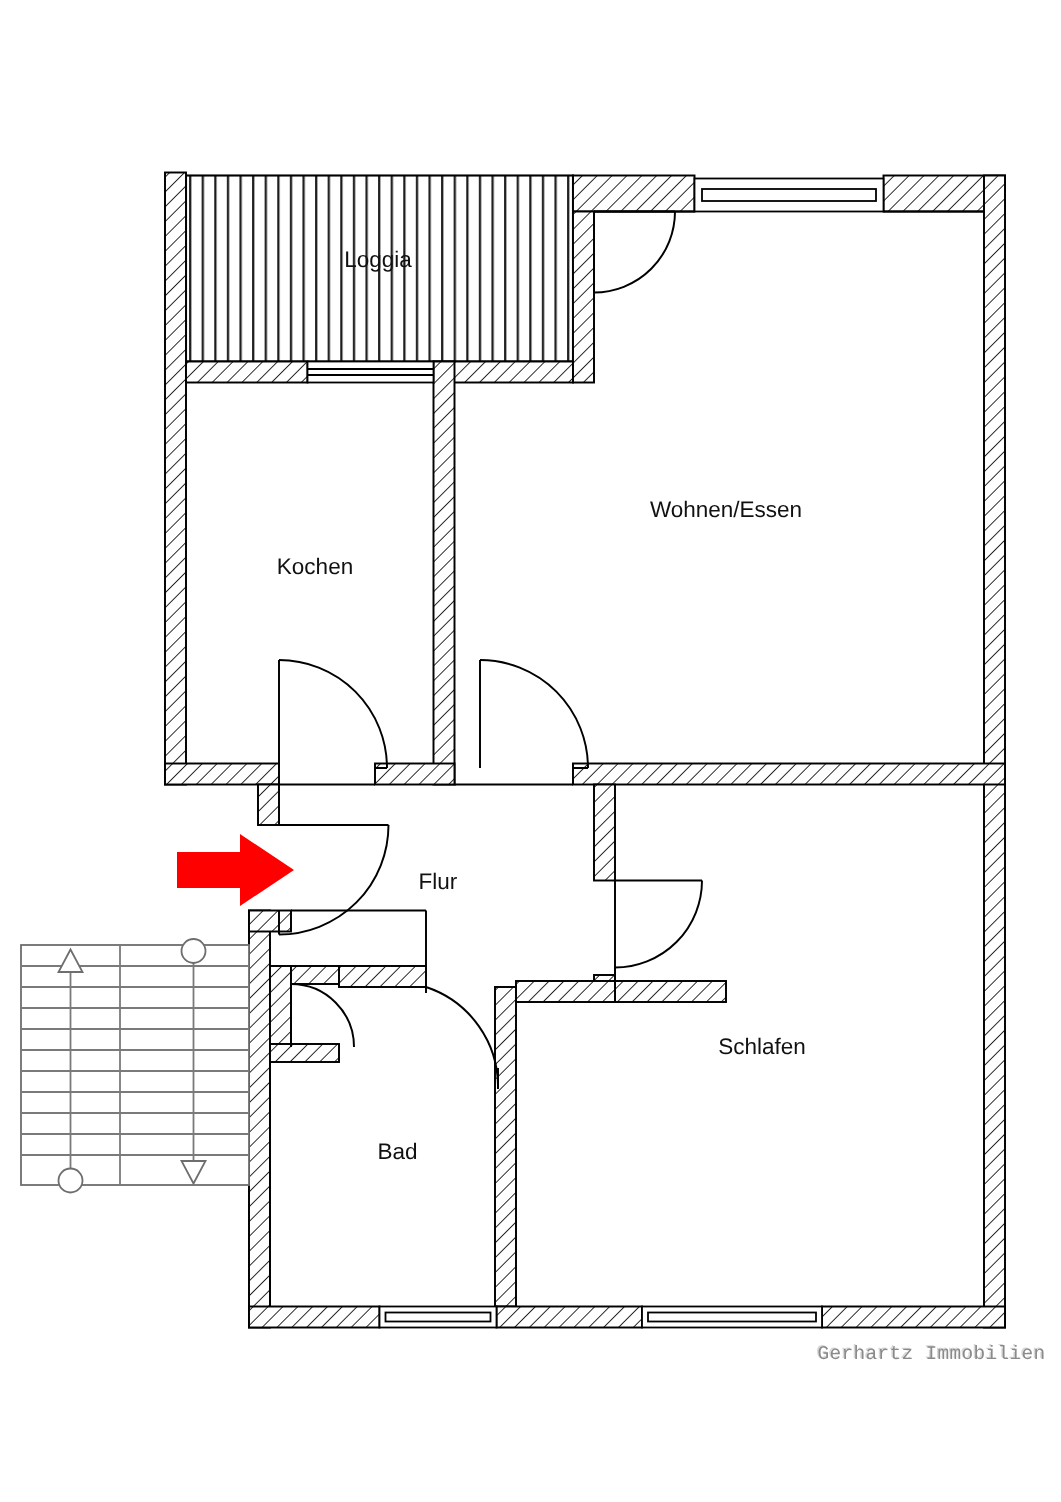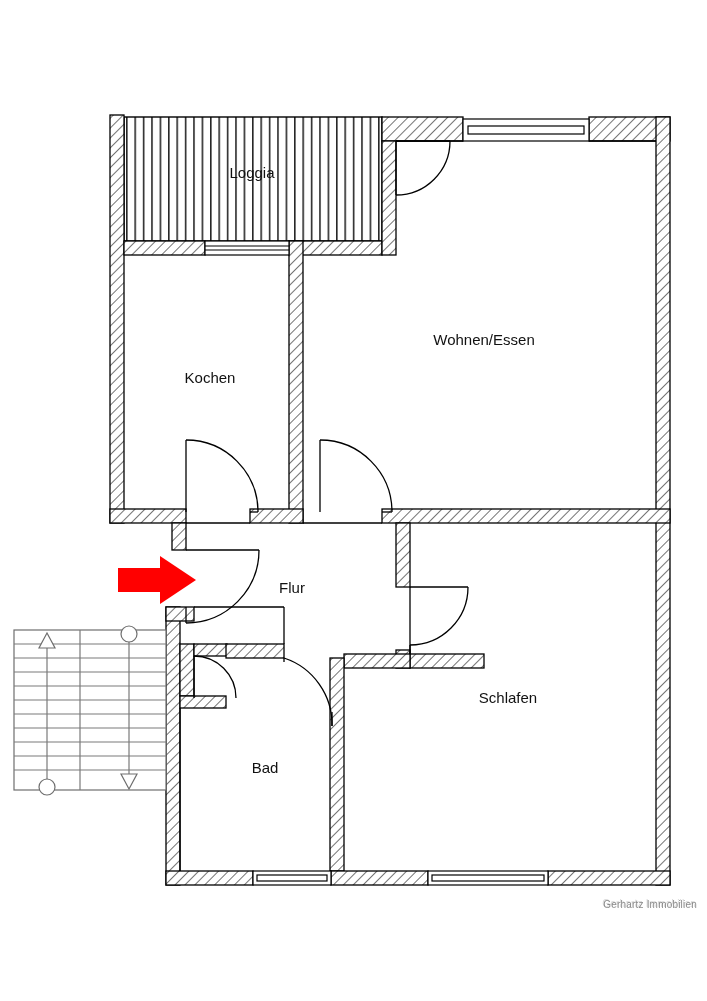--- a/index.html
+++ b/index.html
@@ -29,22 +29,22 @@
     font-family: "Liberation Sans", sans-serif;
     font-size: 15px;
     fill: #111111;
     text-anchor: middle;
     dominant-baseline: middle;
   }
   .watermark-text {
     position: absolute;
     right: 10px;
     bottom: 8px;
-    font-family: Liberation Sans, sans-serif;
-    font-size: 10px;
+    font-family: Liberation Mono, monospace;
+    font-size: 13px;
     color: #8a8a8a;
     text-shadow: 1px 1px 0 #ffffff, -1px -1px 0 #d8d8d8;
     letter-spacing: 0.2px;
     white-space: nowrap;
     user-select: none;
   }
 </style>
 </head>
 <body>
 

